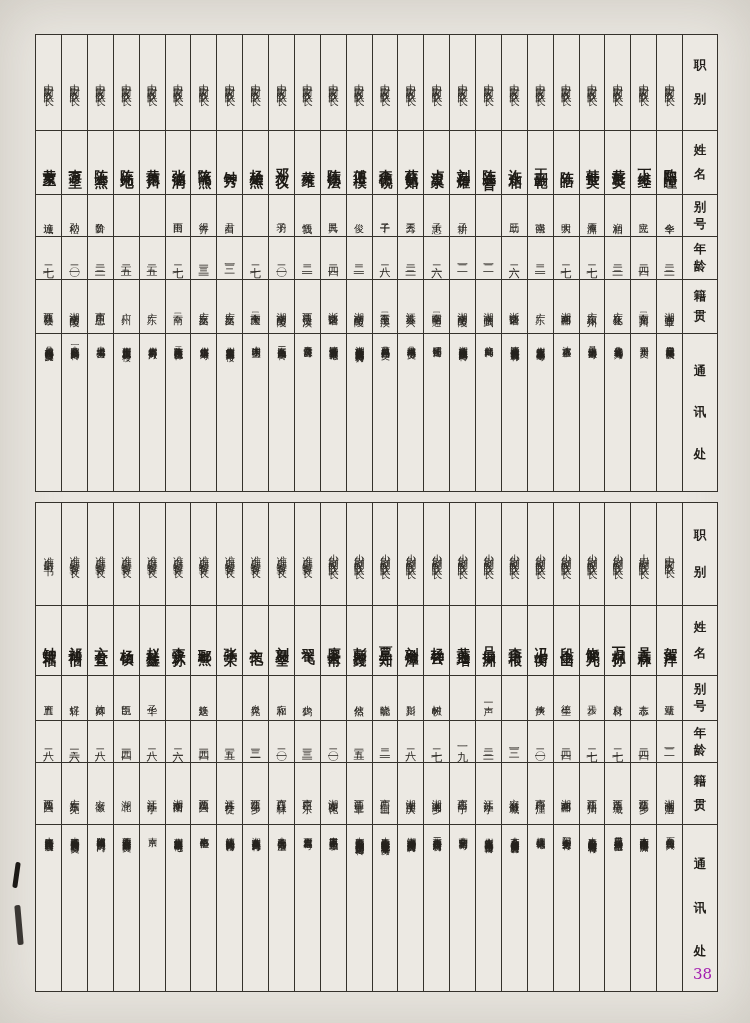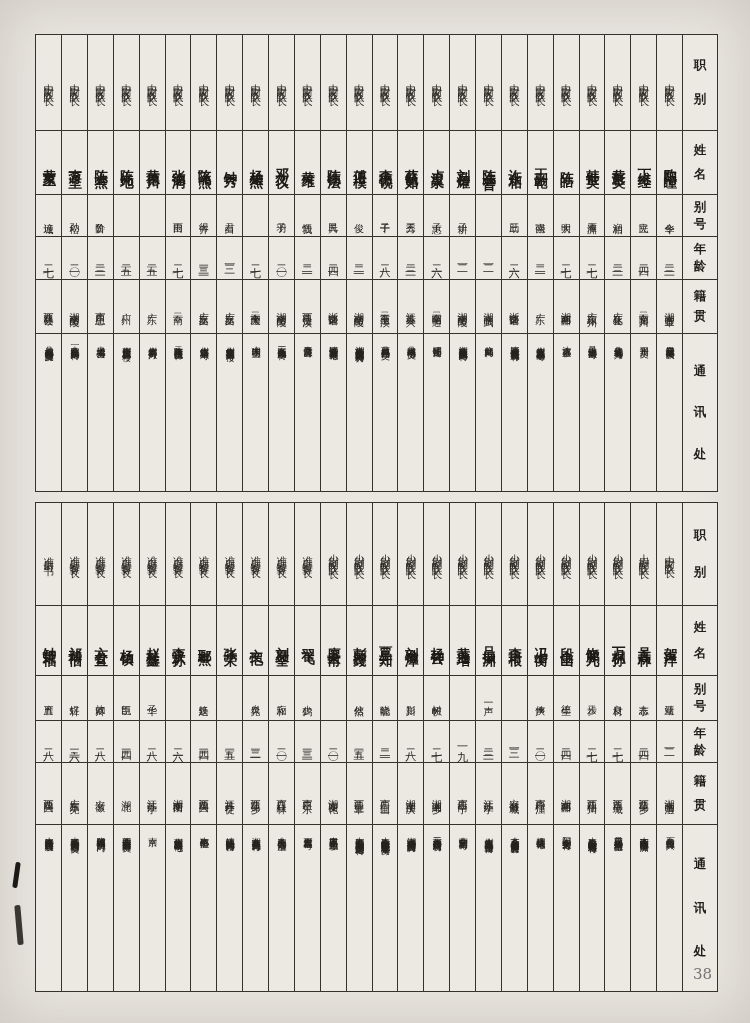--- a/index.html
+++ b/index.html
@@ -81,21 +81,21 @@
     font-size:12.5px;
     color:#211e19;
     padding:4px 0;
   }
   .hcell:last-child{border-bottom:none;}
 
   .page-number{
     position:absolute;
     right:38px;bottom:40px;
     font-size:15px;
-    color:#737373;
+    color:#a21caf;
     font-family:"DejaVu Serif","Liberation Serif",serif;
   }
   .artifact{
     position:absolute;background:#1c1a16;border-radius:2px;
   }
   .a1{left:14px;top:862px;width:5px;height:26px;transform:rotate(8deg);}
   .a2{left:16px;top:905px;width:6px;height:40px;transform:rotate(-5deg);opacity:.85;}
 </style>
 </head>
 <body>

